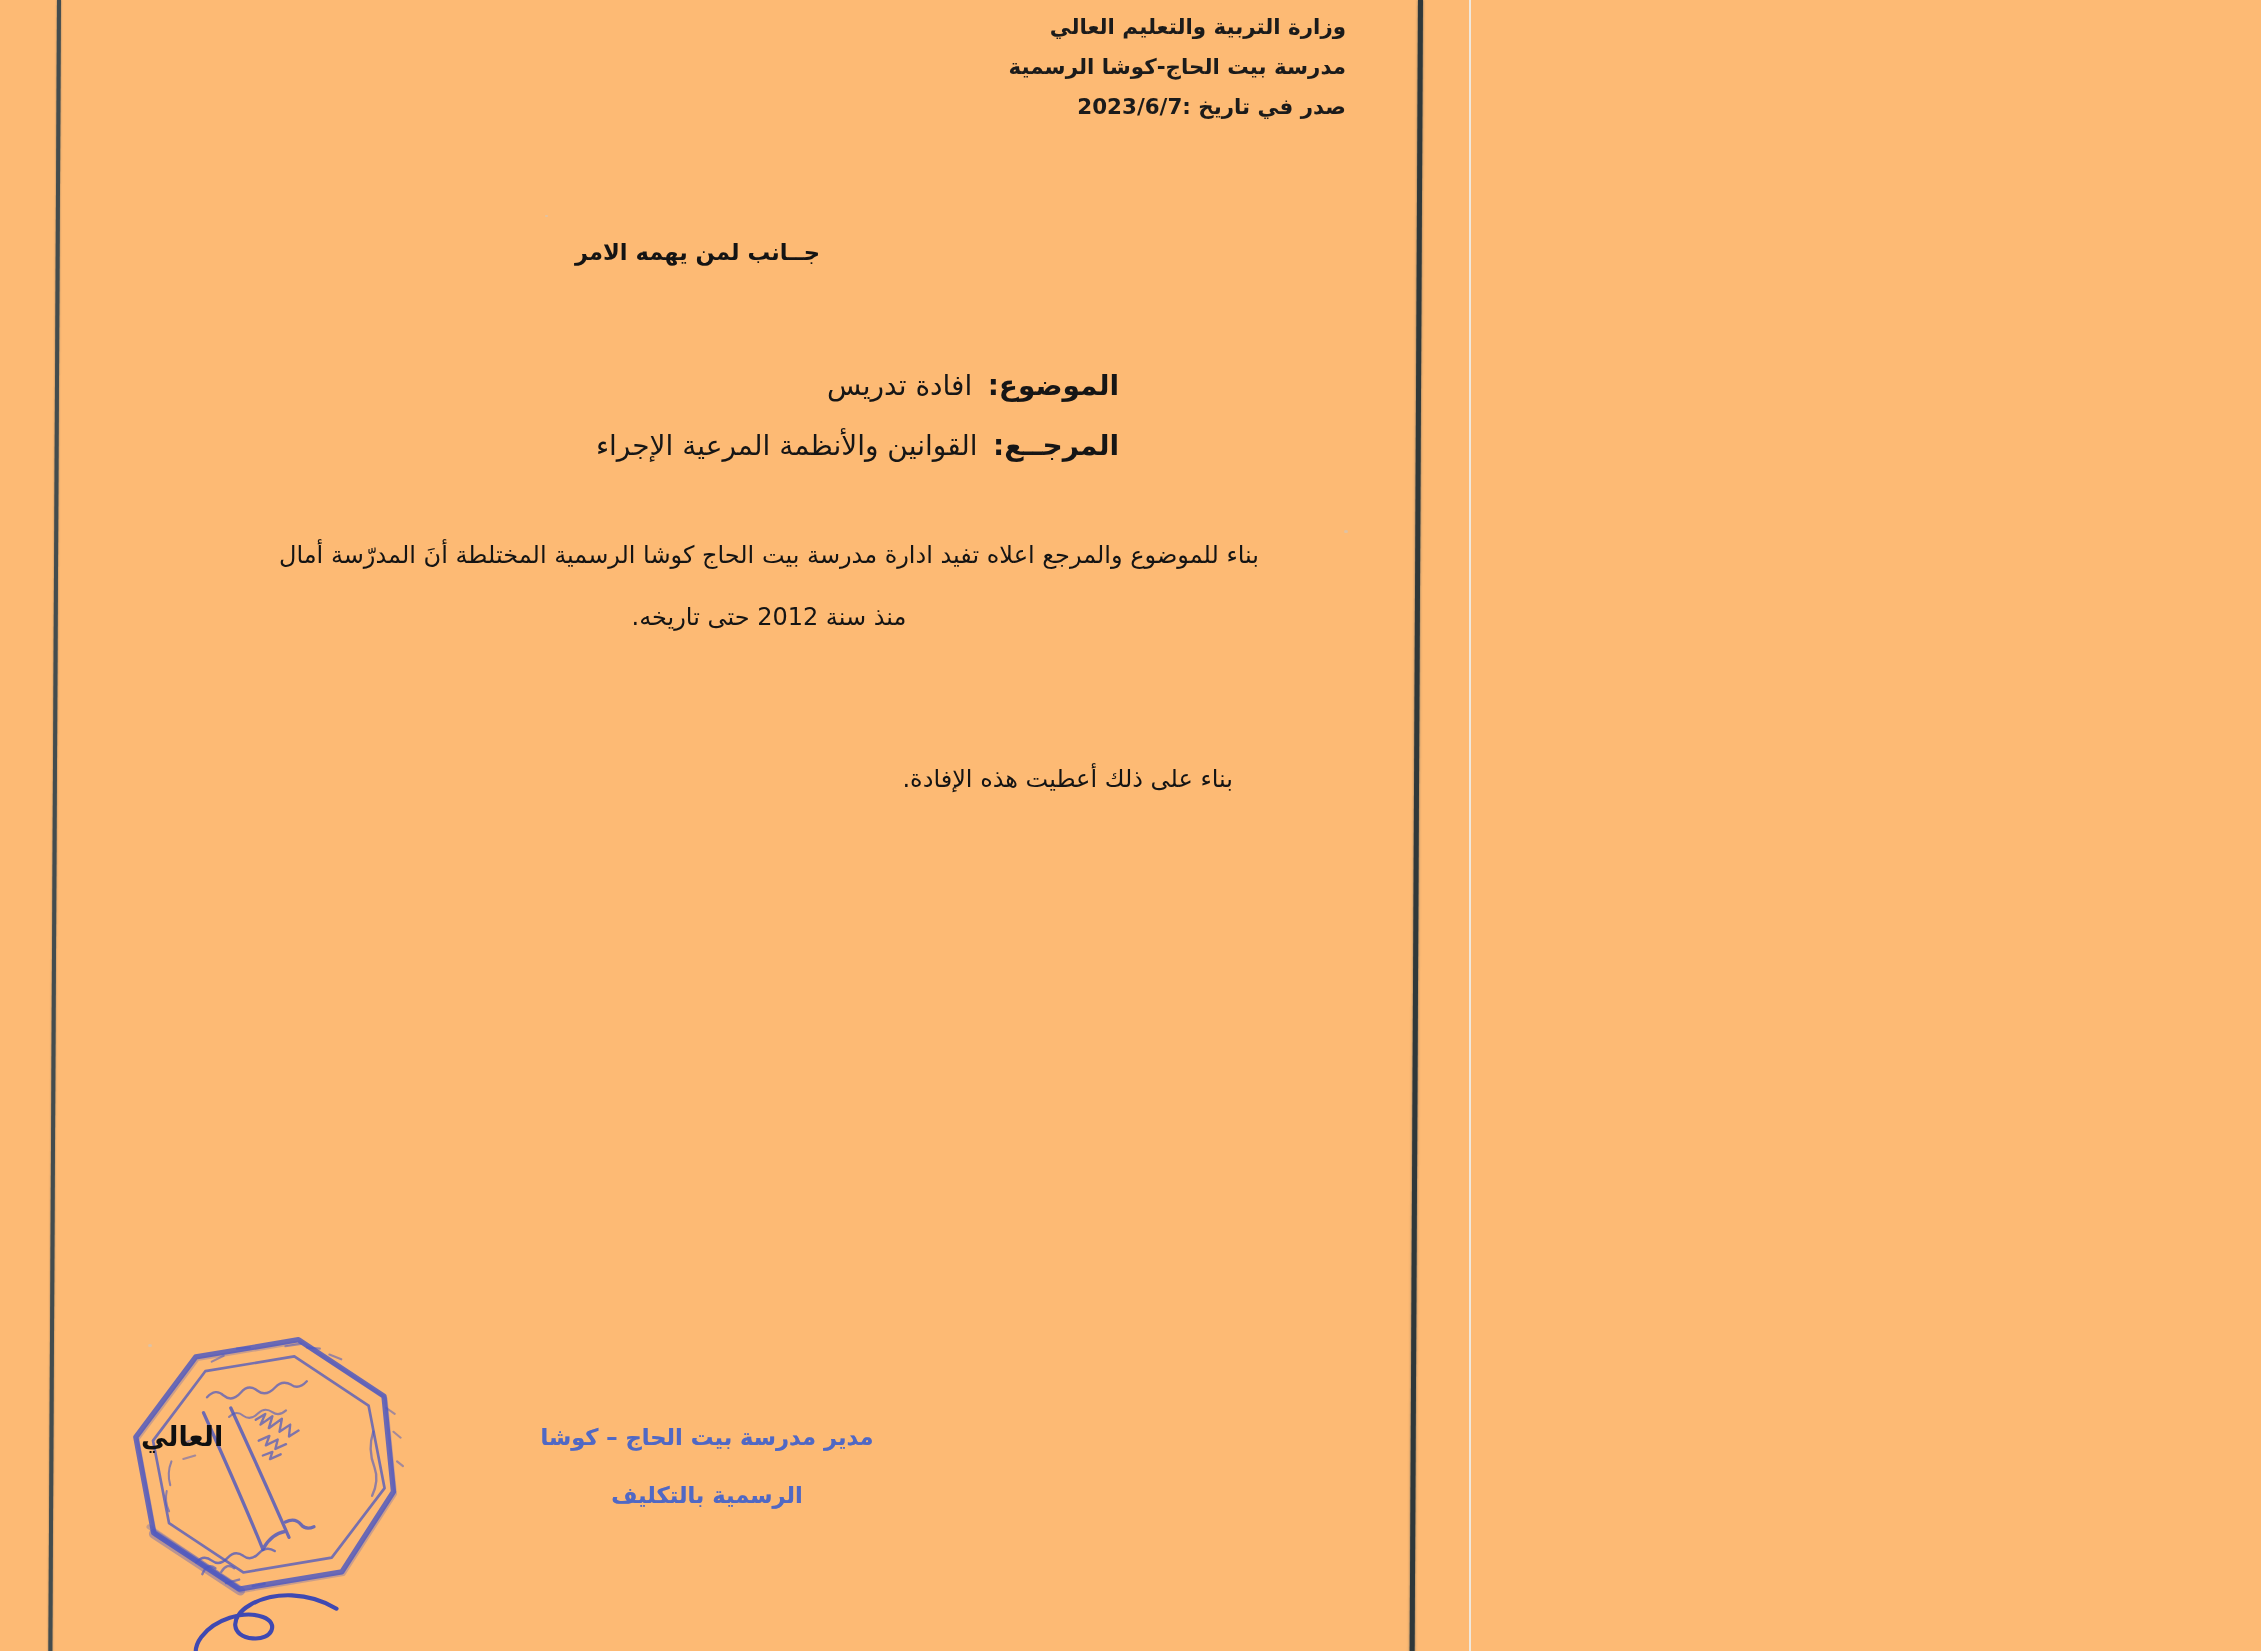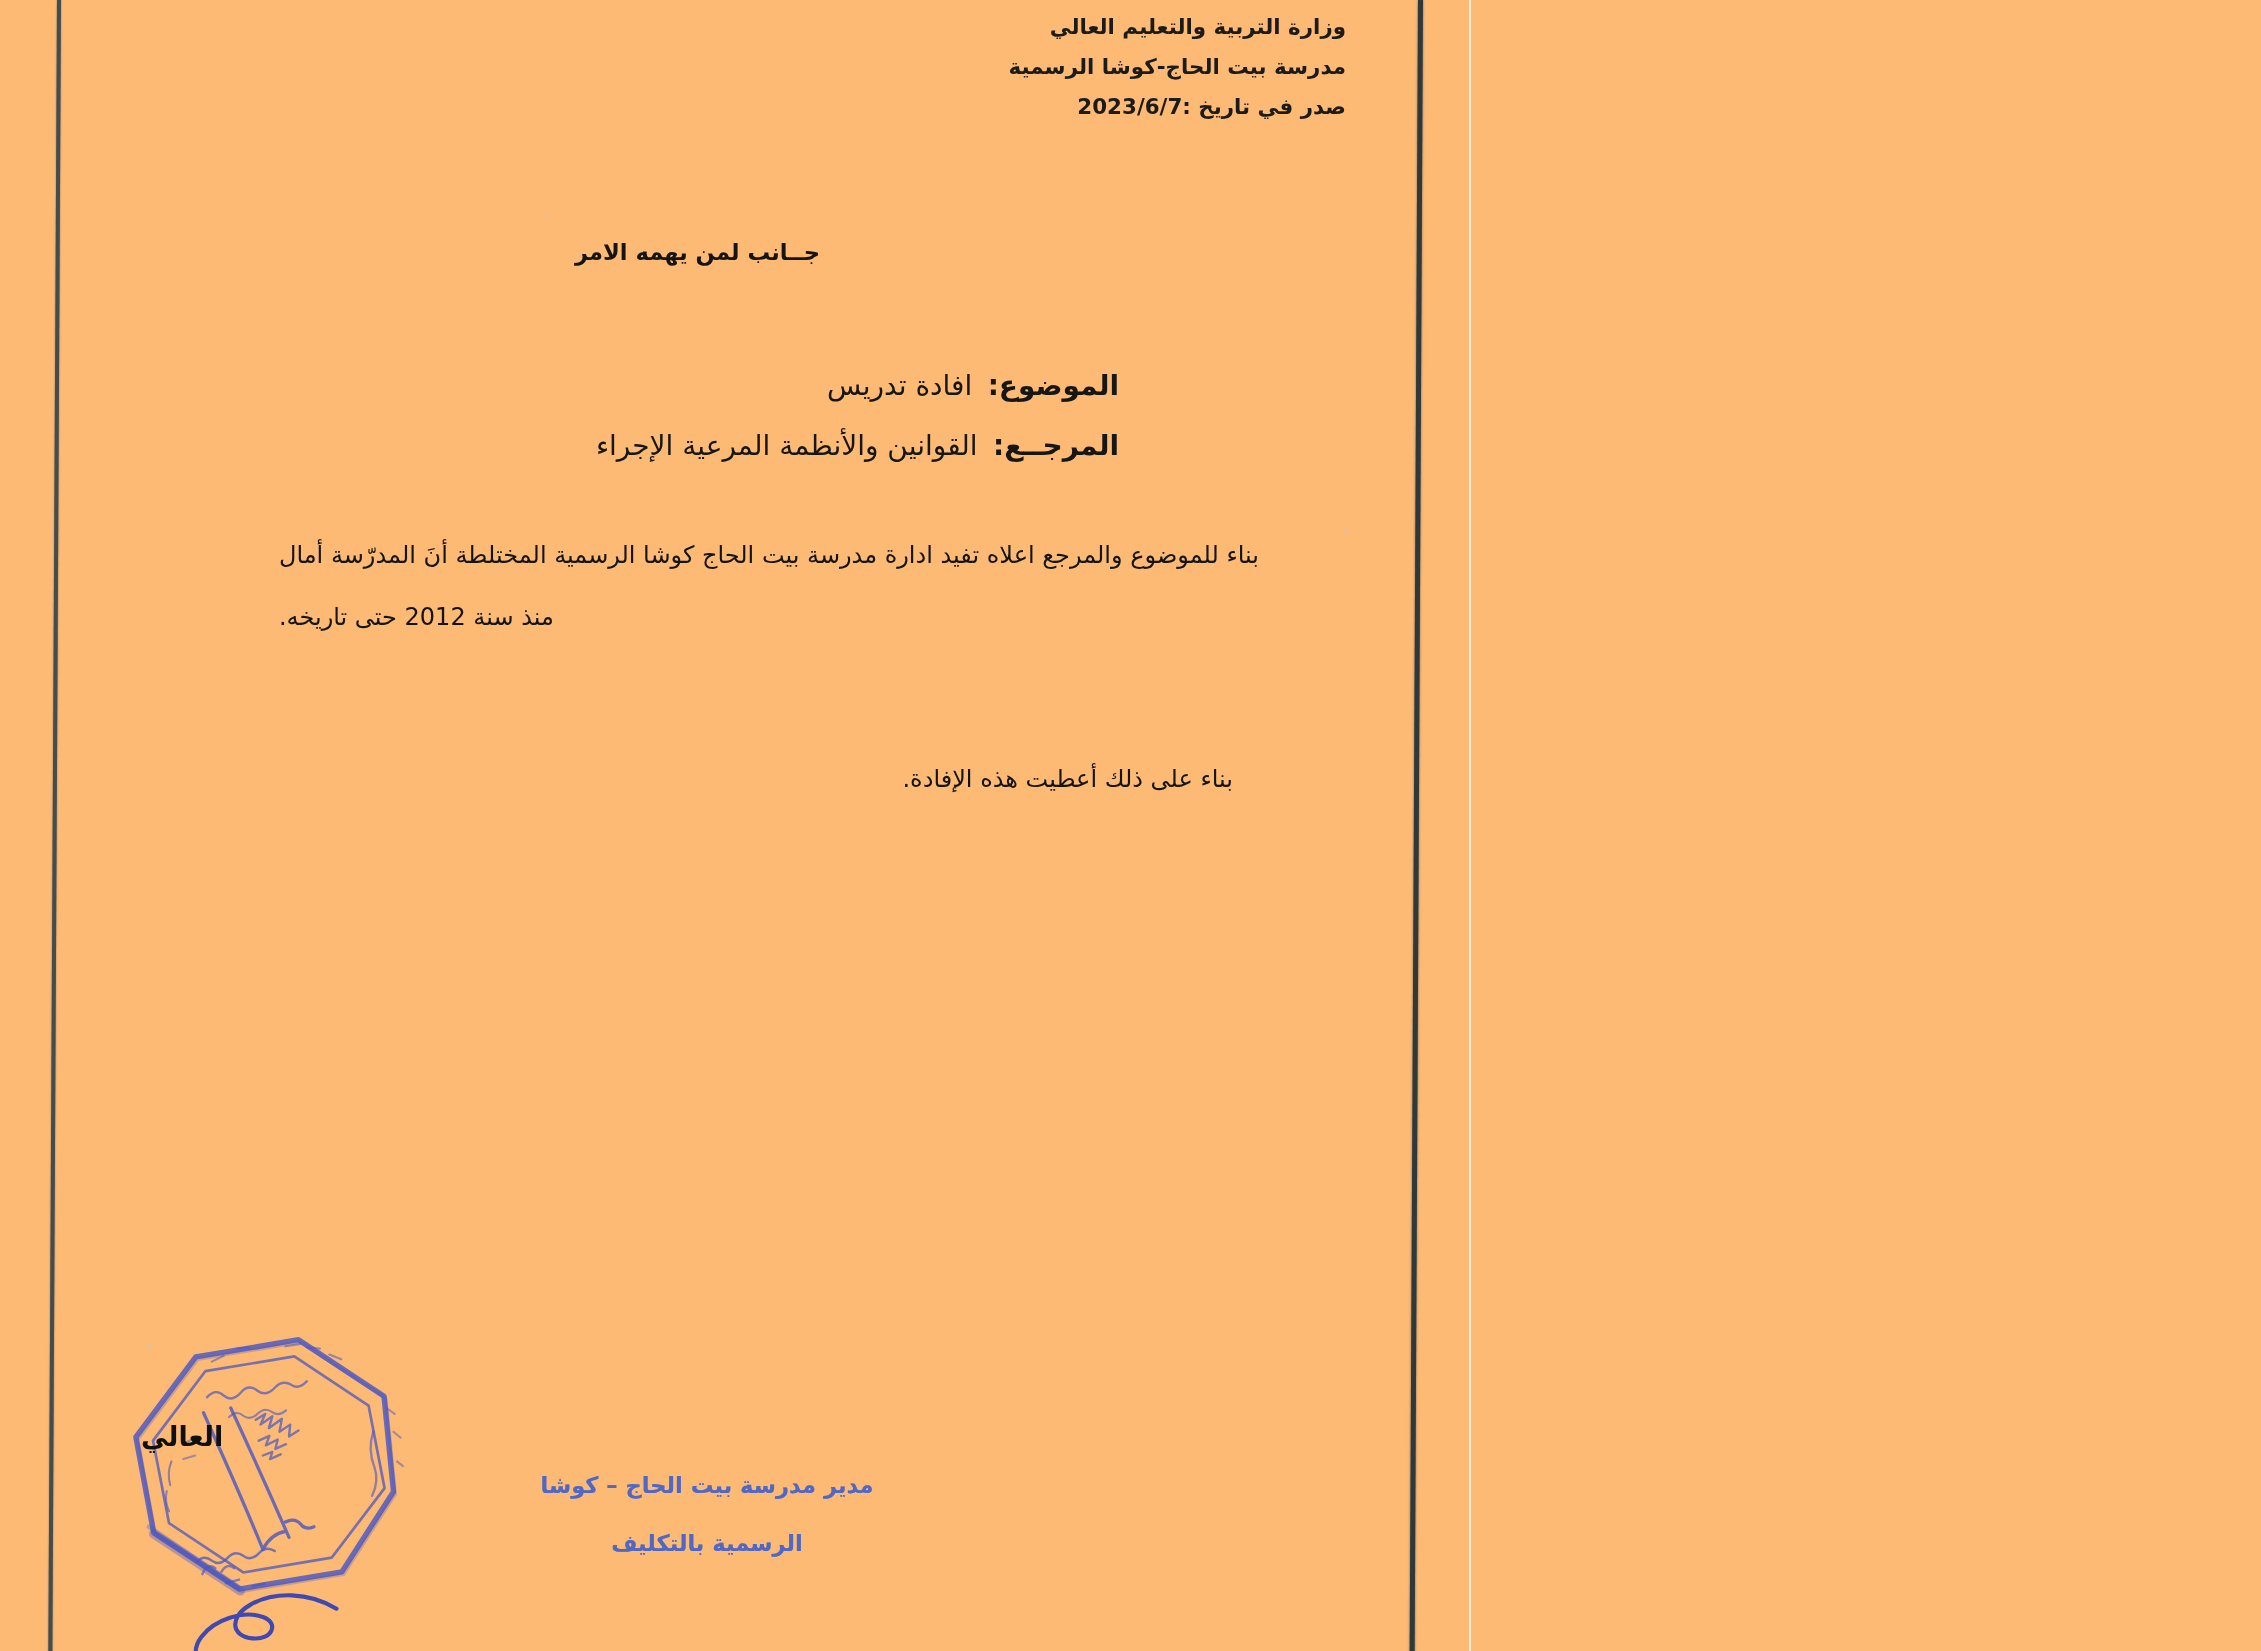--- a/index.html
+++ b/index.html
@@ -41,34 +41,34 @@
     position:absolute;top:239px;left:575px;
     font-size:22.6px;font-weight:bold;color:#141414;white-space:nowrap;
   }
   .meta-block{
     position:absolute;top:356px;right:1142px;
     text-align:right;font-size:28px;line-height:60px;white-space:nowrap;
   }
   .meta-line .lbl{font-weight:bold;margin-left:15.4px;}
   .body-par{
     position:absolute;top:524px;right:1002px;
-    text-align:left;font-size:24px;line-height:62px;
+    text-align:center;font-size:24px;line-height:62px;
     white-space:nowrap;color:#141414;
   }
   .closing{
     position:absolute;top:765px;right:1028px;
     font-size:24px;white-space:nowrap;color:#141414;
   }
   .admin-label{
     position:absolute;top:1421px;left:141px;
     font-size:27px;font-weight:bold;color:#101010;
     white-space:nowrap;z-index:4;
   }
   .signature-block{
-    position:absolute;top:1456px;left:529px;width:356px;
+    position:absolute;top:1408px;left:529px;width:356px;
     text-align:center;font-size:22.6px;font-weight:bold;line-height:58px;
     color:#5068c4;white-space:nowrap;z-index:3;
     text-shadow:0 0 0.6px rgba(90,115,200,.55);
   }
   .stamp-svg{position:absolute;top:1313px;left:107px;z-index:2;}
 </style>
 </head>
 <body>
 
 <div class="page">

